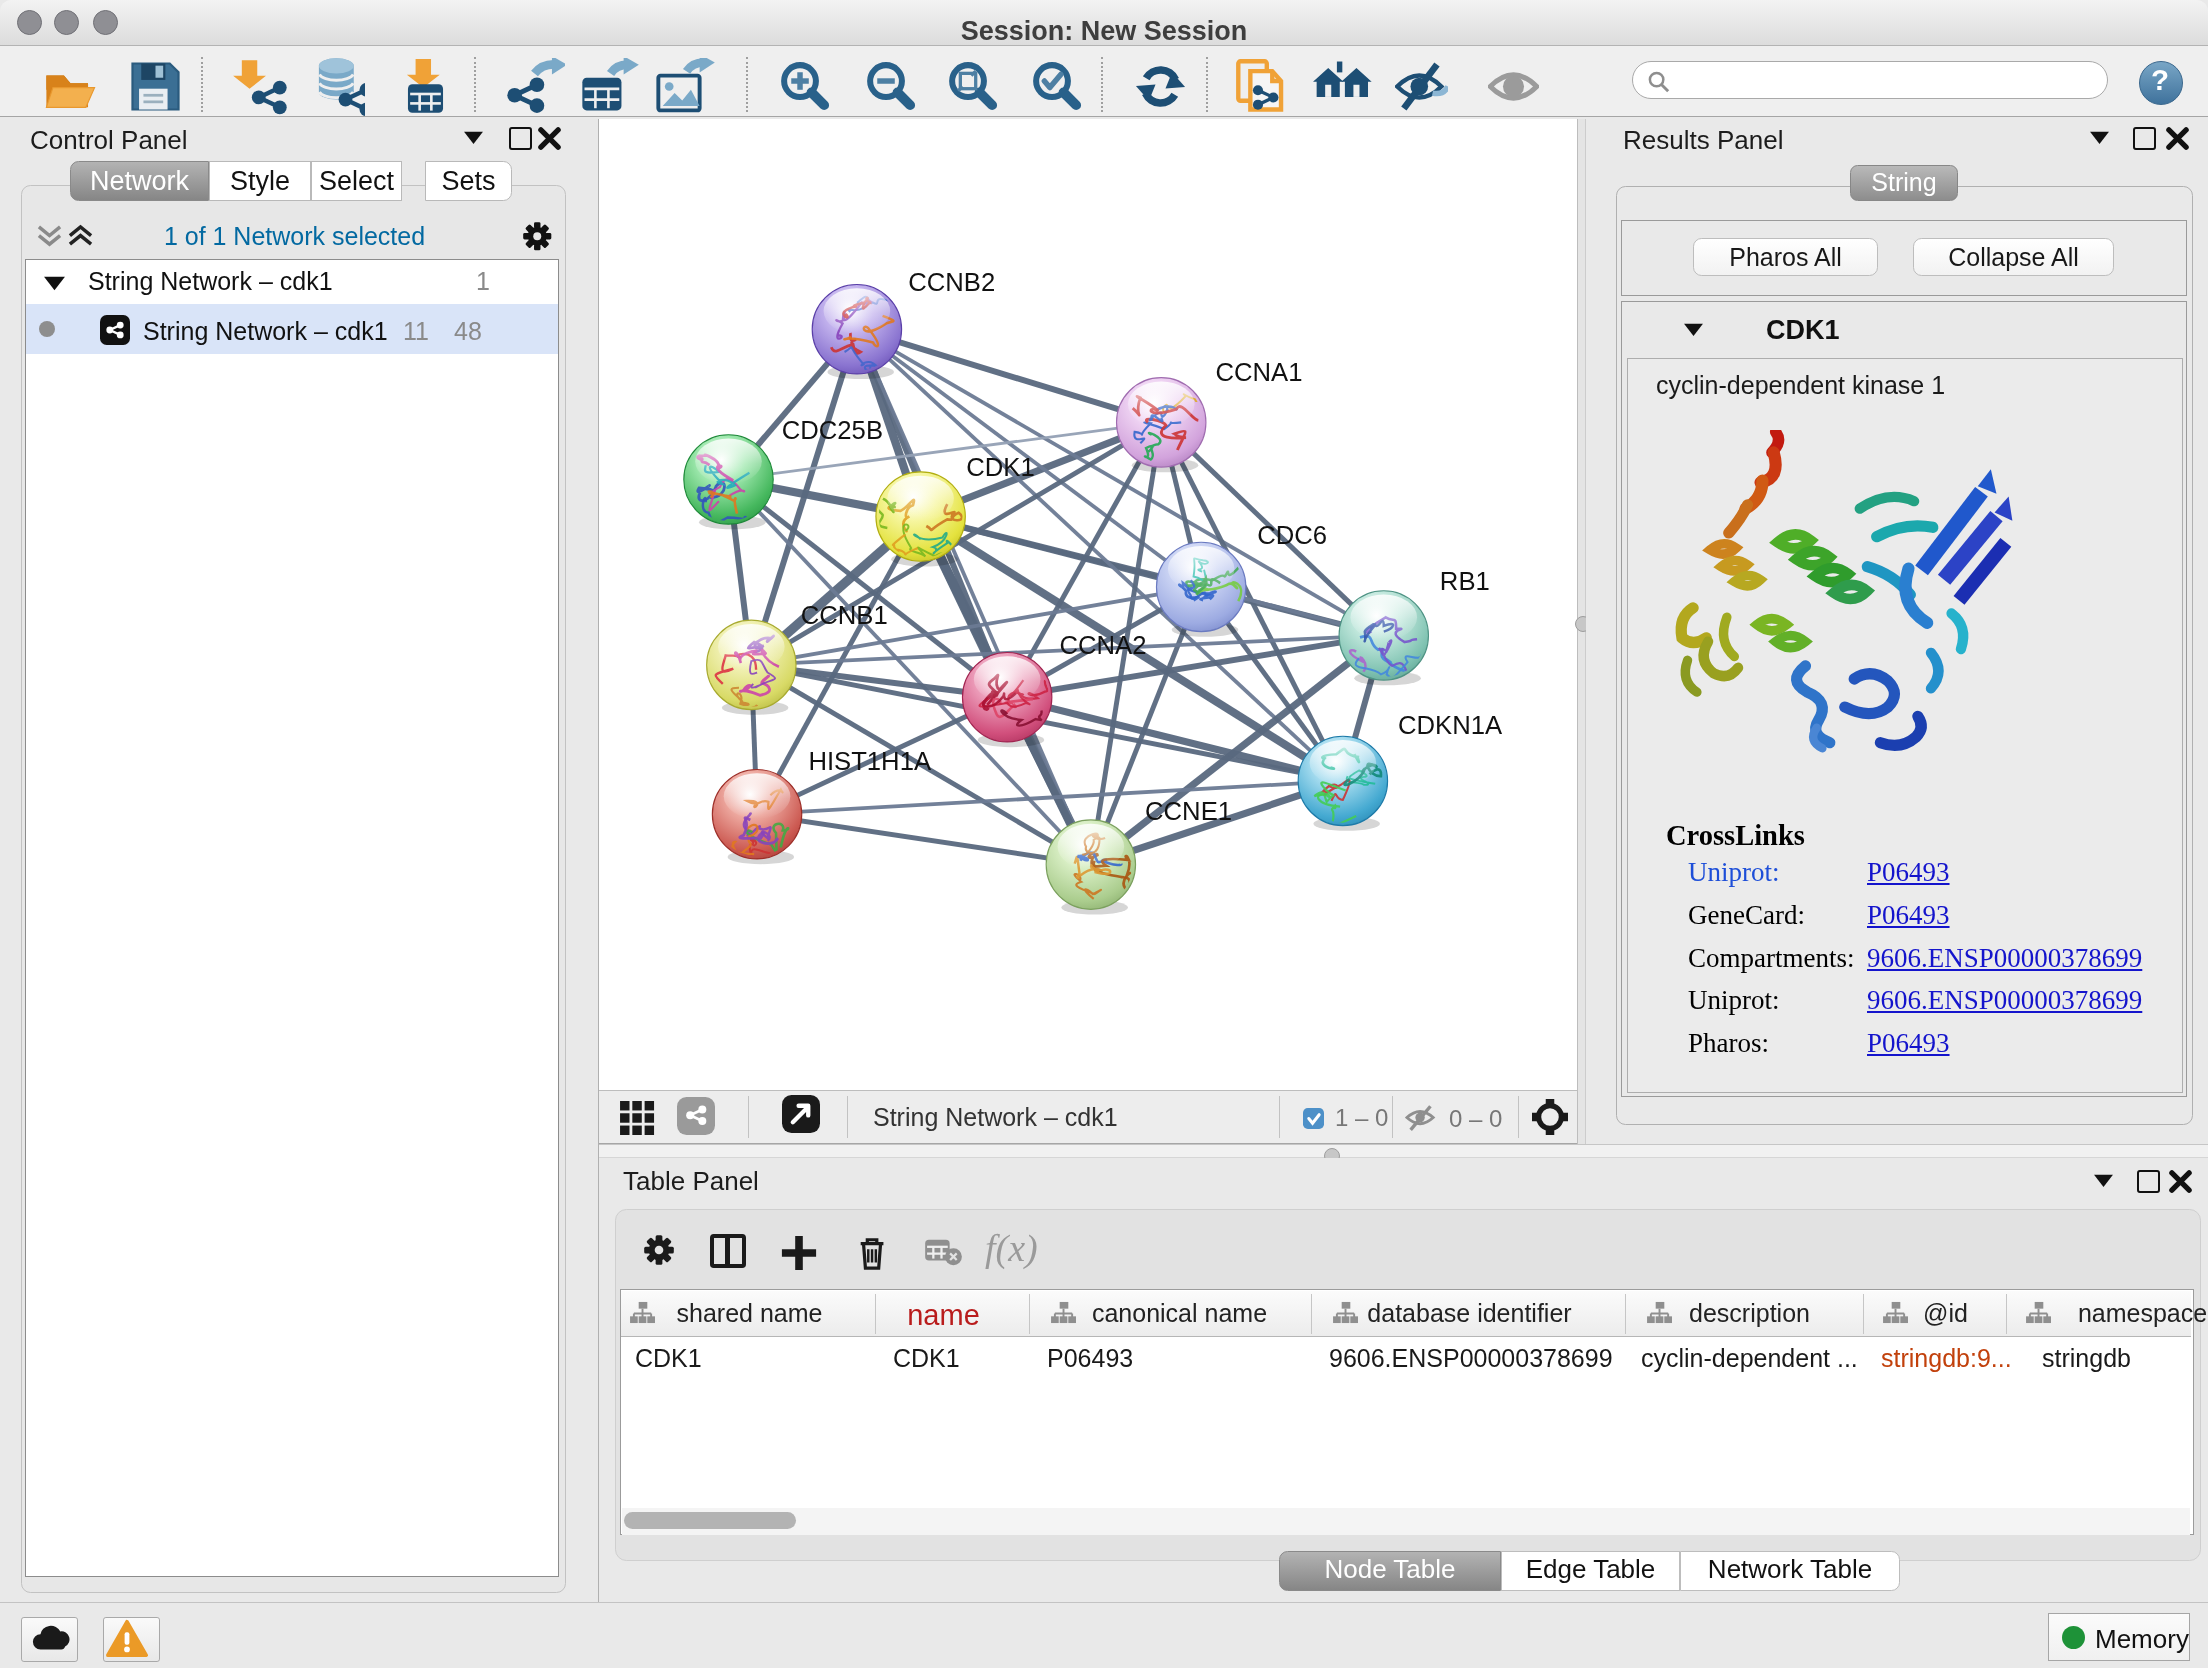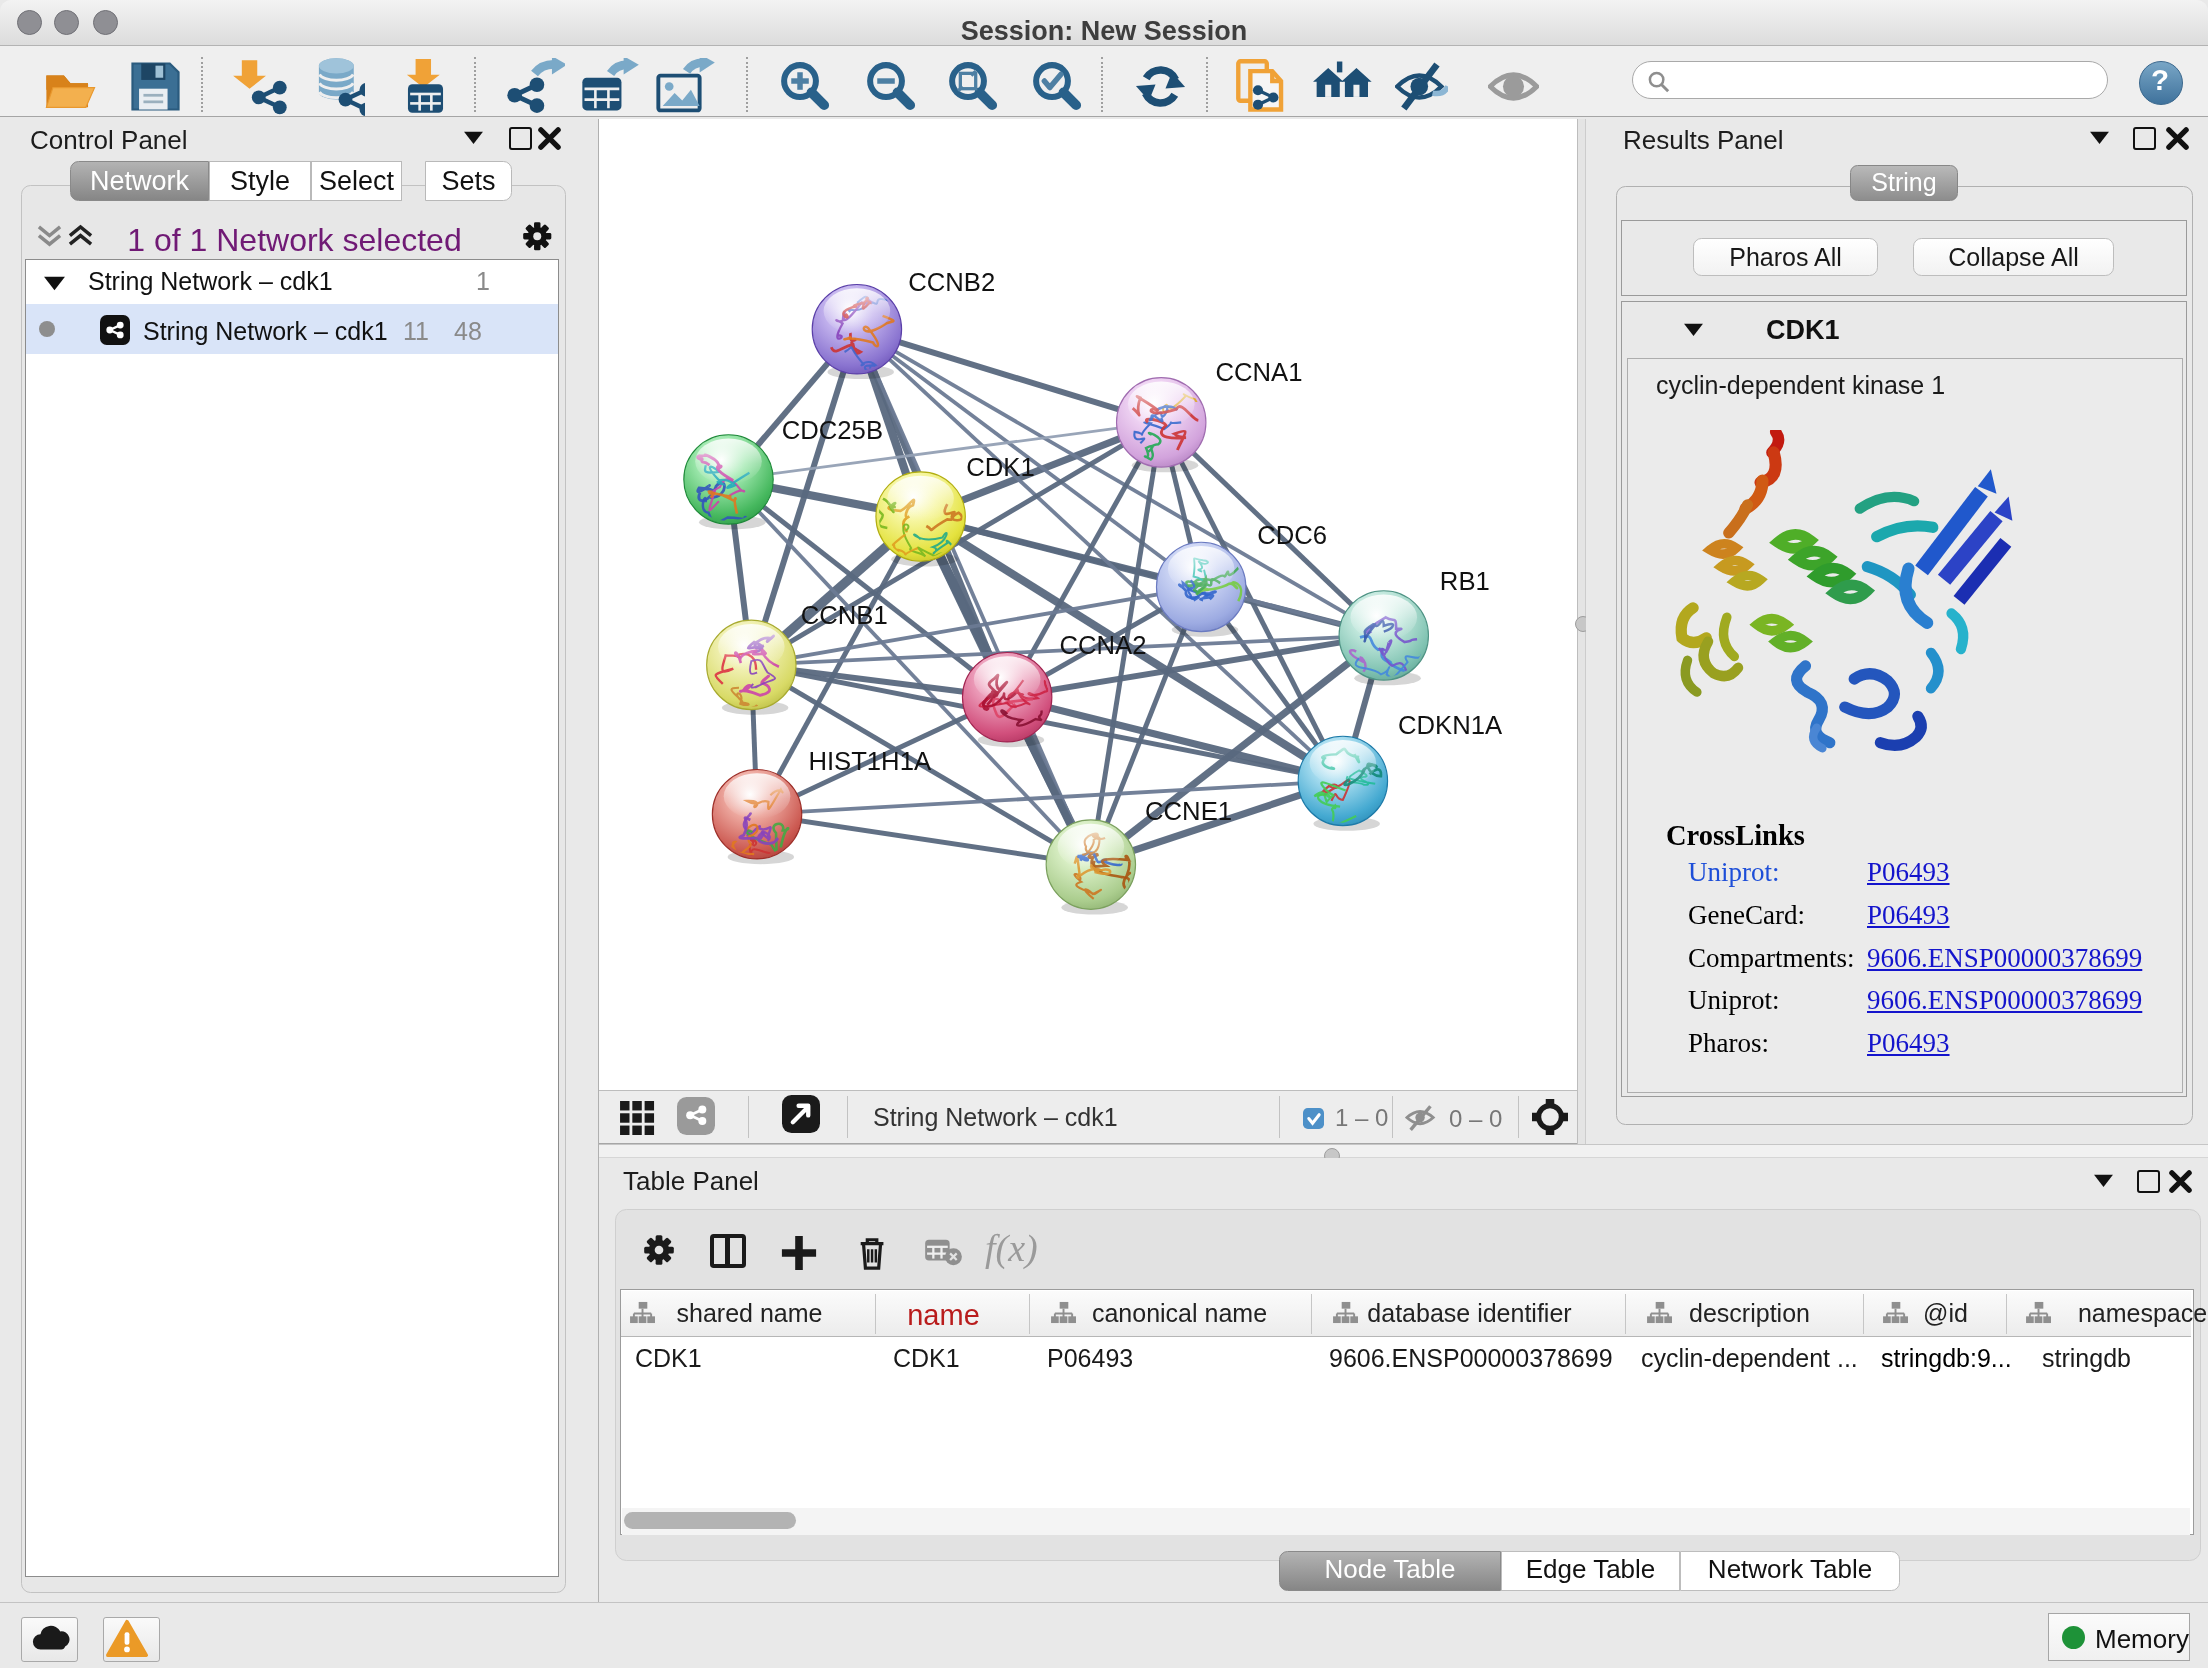--- a/index.html
+++ b/index.html
@@ -218,21 +218,21 @@
 <div class="abs tab tabsel" style="left:70px;width:139px;border-radius:8.6px 0 0 8.6px;">Network</div>
 <div class="abs tab" style="left:209px;width:102px;">Style</div>
 <div class="abs tab" style="left:311px;width:91px;">Select</div>
 <div class="abs tab" style="left:425px;width:87px;border-radius:0 8.6px 8.6px 0;">Sets</div>
 <svg class="abs" style="left:36px;top:224px" width="27" height="25" viewBox="0 0 28 26">
     <path d="M3,3 l11,9 11,-9 M3,12 l11,9 11,-9" fill="none" stroke="#8a8a8a" stroke-width="3.6"></path>
   </svg>
 <svg class="abs" style="left:67px;top:224px" width="27" height="25" viewBox="0 0 28 26">
     <path d="M3,12 l11,-9 11,9 M3,21 l11,-9 11,9" fill="none" stroke="#222" stroke-width="3.6"></path>
   </svg>
-<div class="abs" style="left:95px;top:222px;width:399px;text-align:center;font-size:32px;color:#701a75;">1 of 1 Network selected</div>
+<div class="abs" style="left:95px;top:222px;width:399px;text-align:center;font-size:25px;color:#0369a1;">1 of 1 Network selected</div>
 <svg class="abs" style="left:523px;top:222px" width="28.5" height="28.5" viewBox="0 0 30 30">
     <circle cx="15" cy="15" r="10" fill="#111"></circle>
     <circle cx="15" cy="15" r="4.2" fill="#e7e7e7"></circle>
     <rect x="11.6" y="0.2" width="6.8" height="6.4" rx="1.5" fill="#111" transform="rotate(0 15 15)"></rect>
     <rect x="11.6" y="0.2" width="6.8" height="6.4" rx="1.5" fill="#111" transform="rotate(45 15 15)"></rect>
     <rect x="11.6" y="0.2" width="6.8" height="6.4" rx="1.5" fill="#111" transform="rotate(90 15 15)"></rect>
     <rect x="11.6" y="0.2" width="6.8" height="6.4" rx="1.5" fill="#111" transform="rotate(135 15 15)"></rect>
     <rect x="11.6" y="0.2" width="6.8" height="6.4" rx="1.5" fill="#111" transform="rotate(180 15 15)"></rect>
     <rect x="11.6" y="0.2" width="6.8" height="6.4" rx="1.5" fill="#111" transform="rotate(225 15 15)"></rect>
     <rect x="11.6" y="0.2" width="6.8" height="6.4" rx="1.5" fill="#111" transform="rotate(270 15 15)"></rect>
@@ -765,21 +765,21 @@
     <rect x="0" y="16" width="8" height="7" fill="#8f8f8f"></rect>
     <rect x="9" y="16" width="8" height="7" fill="#8f8f8f"></rect>
     <rect x="18" y="16" width="8" height="7" fill="#8f8f8f"></rect>
   </svg>
 <div class="abs" style="left:2000px;top:1299px;width:285px;text-align:center;font-size:25px;color:#222;">namespace</div>
 <div class="abs" style="left:635px;top:1344px;font-size:25px;color:#1a1a1a;">CDK1</div>
 <div class="abs" style="left:893px;top:1344px;font-size:25px;color:#1a1a1a;">CDK1</div>
 <div class="abs" style="left:1047px;top:1344px;font-size:25px;color:#1a1a1a;">P06493</div>
 <div class="abs" style="left:1329px;top:1344px;font-size:25px;color:#1a1a1a;">9606.ENSP00000378699</div>
 <div class="abs" style="left:1641px;top:1344px;font-size:25px;color:#1a1a1a;">cyclin-dependent ...</div>
-<div class="abs" style="left:1881px;top:1344px;font-size:25px;color:#000000;text-align:right;">stringdb:9...</div>
+<div class="abs" style="left:1881px;top:1344px;font-size:25px;color:#c2410c;text-align:right;">stringdb:9...</div>
 <div class="abs" style="left:2042px;top:1344px;font-size:25px;color:#1a1a1a;">stringdb</div>
 <div class="abs" style="left:622px;top:1508px;width:1568px;height:27px;background:#f4f4f4;"></div>
 <div class="abs" style="left:624px;top:1512px;width:172px;height:17px;background:#b3b3b3;border-radius:8.6px;"></div>
 <div class="abs btab tabsel" style="left:1279px;top:1551px;width:222px;border-radius:8.6px 0 0 8.6px;">Node Table</div>
 <div class="abs btab" style="left:1501px;top:1551px;width:179px;">Edge Table</div>
 <div class="abs btab" style="left:1680px;top:1551px;width:220px;border-radius:0 8.6px 8.6px 0;">Network Table</div>
 <div class="abs statusbar"></div>
 <div class="abs sbtn" style="left:21px;top:1617px;"></div>
 <svg class="abs" style="left:27px;top:1621px" width="44" height="36" viewBox="0 0 46 38">
     <path d="M14,30 a8,8 0 0 1 0,-16 a11,10 0 0 1 21,-3 a8.5,8.5 0 0 1 5,16 q-1,3 -4,3 z" fill="#1a1a1a"></path>

